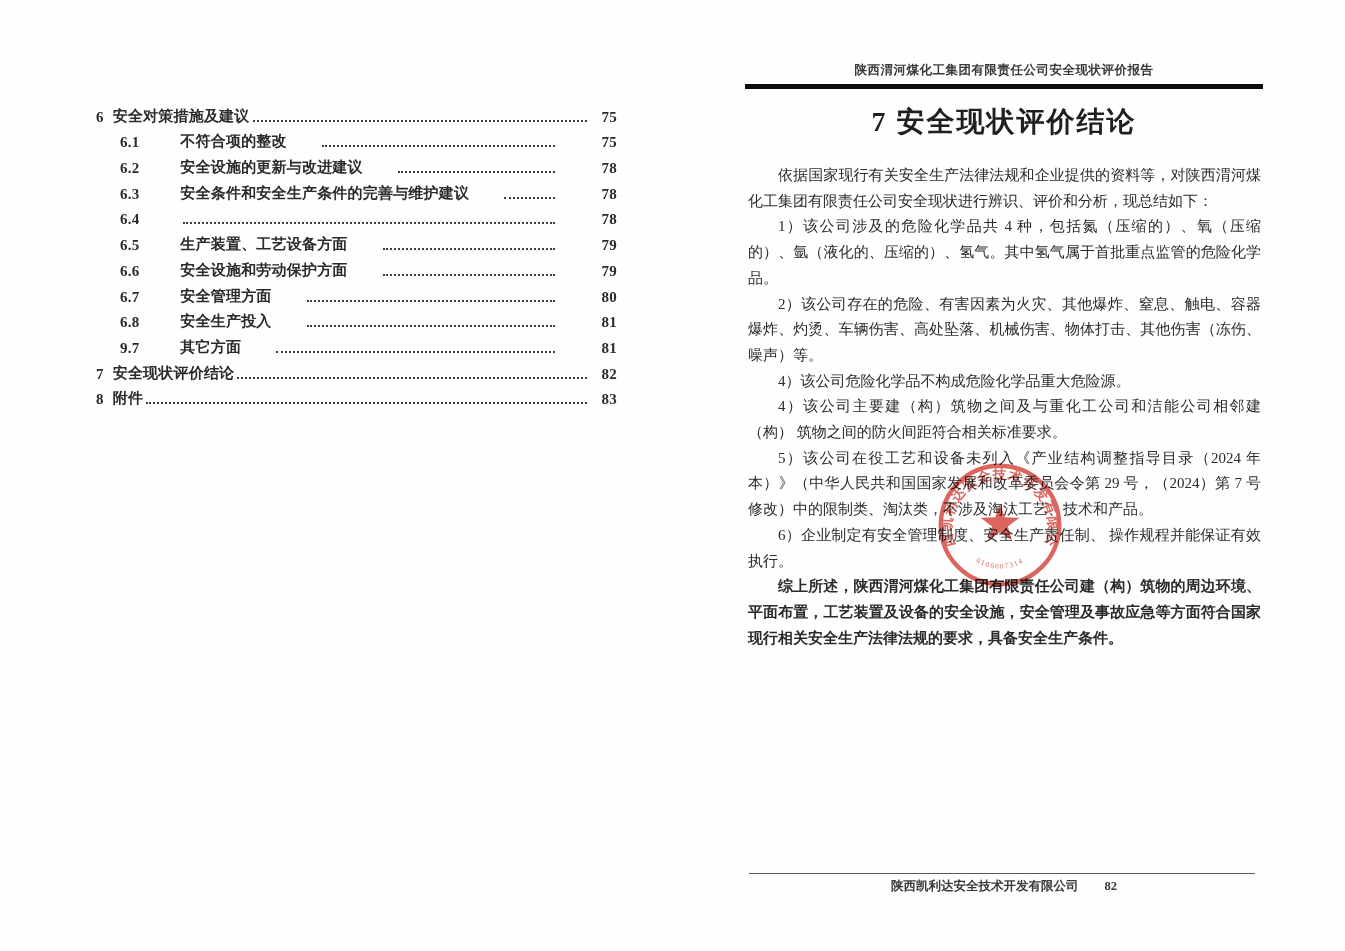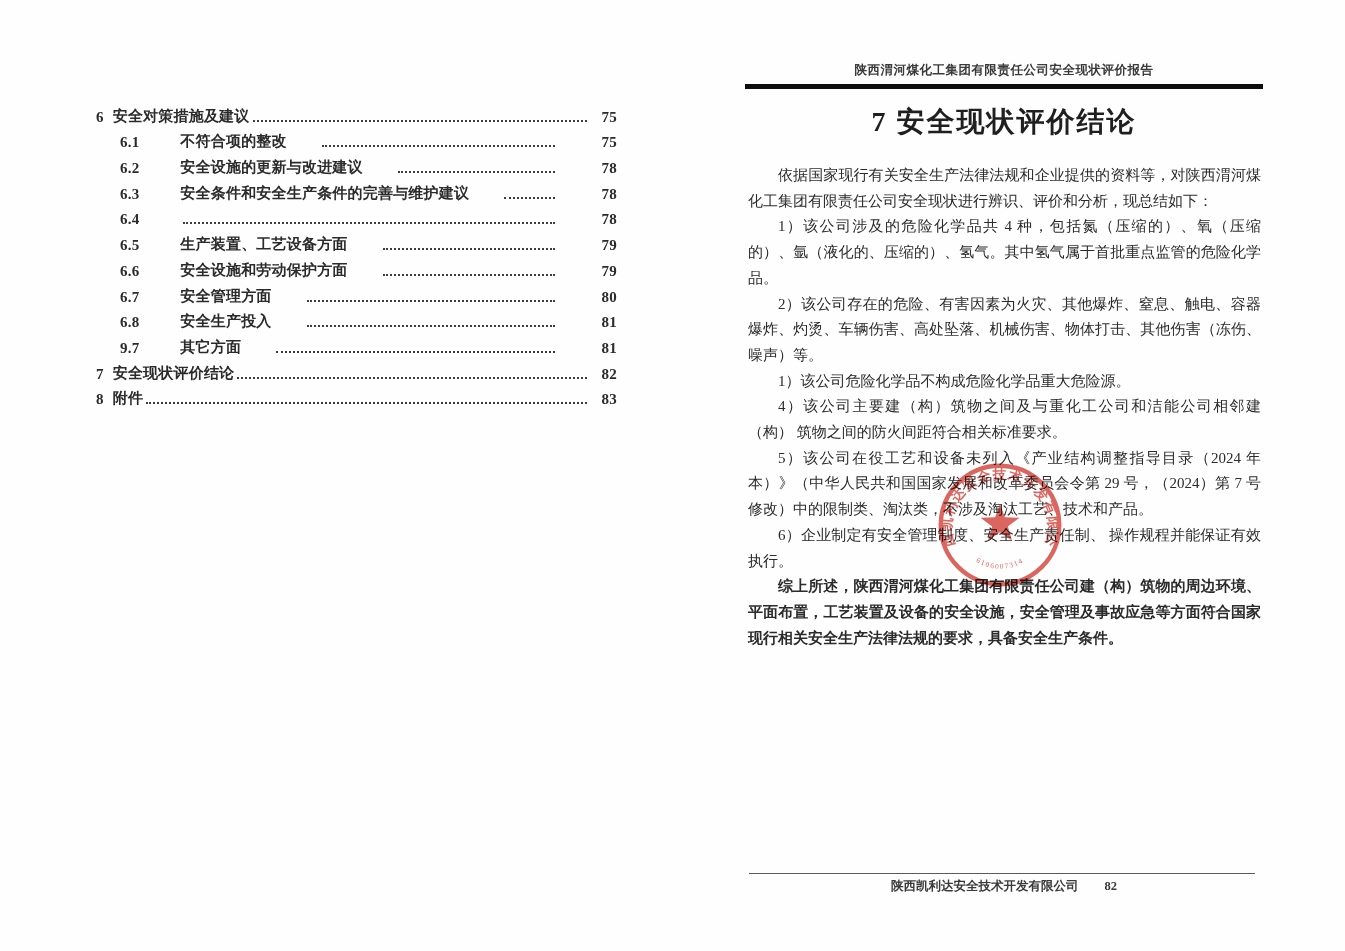--- a/index.html
+++ b/index.html
@@ -144,21 +144,21 @@
 
     <div class="rp-title">7 安全现状评价结论</div>
 
     <div class="rp-body" id="body">
       <p>依据国家现行有关安全生产法律法规和企业提供的资料等，对陕西渭河煤化工集团有限责任公司安全现状进行辨识、评价和分析，现总结如下：</p>
 
       <p>1）该公司涉及的危险化学品共 4 种，包括氮（压缩的）、氧（压缩的）、氩（液化的、压缩的）、氢气。其中氢气属于首批重点监管的危险化学品。</p>
 
       <p>2）该公司存在的危险、有害因素为火灾、其他爆炸、窒息、触电、容器爆炸、灼烫、车辆伤害、高处坠落、机械伤害、物体打击、其他伤害（冻伤、噪声）等。</p>
 
-      <p>1）该公司危险化学品不构成危险化学品重大危险源。</p>
+      <p>4）该公司危险化学品不构成危险化学品重大危险源。</p>
 
       <p>4）该公司主要建（构）筑物之间及与重化工公司和洁能公司相邻建（构） 筑物之间的防火间距符合相关标准要求。</p>
 
       <p>5）该公司在役工艺和设备未列入《产业结构调整指导目录（2024 年本）》（中华人民共和国国家发展和改革委员会令第 29 号，（2024）第 7 号修改）中的限制类、淘汰类，不涉及淘汰工艺、技术和产品。</p>
 
       <p>6）企业制定有安全管理制度、安全生产责任制、 操作规程并能保证有效执行。</p>
 
       <p class="bold">综上所述，陕西渭河煤化工集团有限责任公司建（构）筑物的周边环境、平面布置，工艺装置及设备的安全设施，安全管理及事故应急等方面符合国家现行相关安全生产法律法规的要求，具备安全生产条件。</p>
     </div>
 

